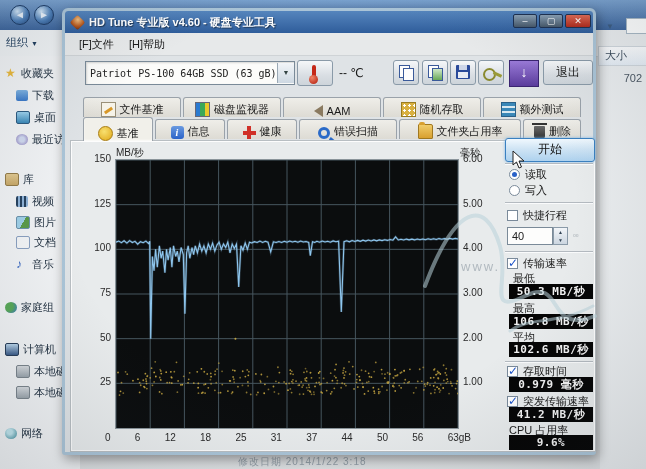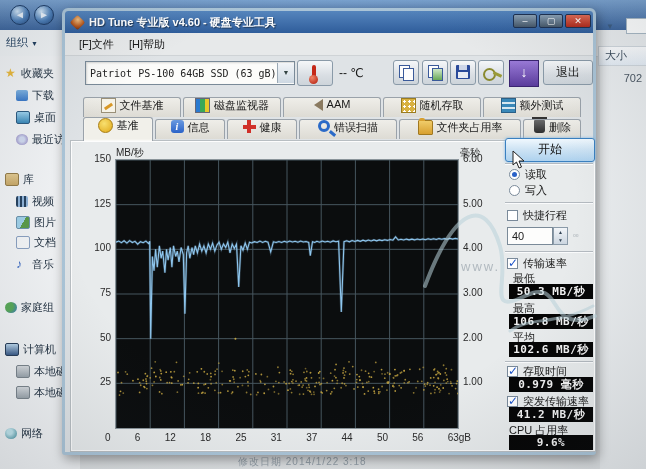--- a/index.html
+++ b/index.html
@@ -74,21 +74,21 @@
   .tb-copyimg .pg.b{left:5px;top:4px;} .tb-copyimg .pg.f{left:9px;top:7px;background:linear-gradient(#cfe8c8,#68a858);}
   .floppy{position:absolute;left:5px;top:4px;width:14px;height:14px;background:#2a4a9a;border-radius:1px;}
   .floppy::before{content:"";position:absolute;left:3px;top:0;width:8px;height:5px;background:#cdd6e8;}
   .floppy::after{content:"";position:absolute;left:2px;top:7px;width:10px;height:6px;background:#e8ecf4;}
   .keyic{position:absolute;left:4px;top:7px;width:9px;height:9px;border:2px solid #8a8a30;border-radius:50%;}
   .keyic::after{content:"";position:absolute;left:8px;top:3px;width:9px;height:3px;background:#9a9a38;transform:rotate(25deg);}
   
   #tabs1{left:18px;top:84px;width:498px;height:22px;display:flex;gap:2px;}
   #tabs2{left:18px;top:106px;width:504px;height:24px;display:flex;gap:2px;}
   .tab{background:linear-gradient(#ececе8,#dddbd4);background:linear-gradient(#efeee9,#dddbd4);
-    border:1px solid #9aa2aa;border-bottom:none;border-radius:3px 3px 0 0;display:flex;align-items:flex-start;
+    border:1px solid #9aa2aa;border-bottom:none;border-radius:3px 3px 0 0;display:flex;align-items:flex-end;
     justify-content:center;font-size:11px;color:#1a1a1a;box-sizing:border-box;height:20px;margin-top:2px;}
   .tab.active{background:#f1f0ea;height:24px;margin-top:0;box-shadow:0 -1px 2px rgba(255,255,255,.8) inset;z-index:3;}
   .ticon{width:13px;height:13px;display:inline-block;margin-right:4px;position:relative;flex:0 0 auto;}
   .ti-filebench{background:#f6f3e8;border:1px solid #9a9078;}
   .ti-filebench::after{content:"";position:absolute;left:2px;top:6px;width:9px;height:3px;background:#d89828;transform:rotate(-35deg);}
   .ti-monitor{background:linear-gradient(90deg,#2a7ad0 0 33%,#3aa858 33% 66%,#e8c82a 66%);border:1px solid #667;}
   .ti-aam{width:0;height:0;border-top:6px solid transparent;border-bottom:6px solid transparent;border-right:9px solid #8a7a60;margin-top:1px;}
   .ti-random{background:#d8b040;border:1px solid #9a7c20;background-image:radial-gradient(circle,#fff 1px,transparent 1.2px);background-size:5px 5px;}
   .ti-extra{background:repeating-linear-gradient(#3a88b8 0 3px,#d8e8f0 3px 5px);border:1px solid #2a6088;}
   .ti-bench{background:radial-gradient(circle at 40% 35%,#f8e070,#e0a818);border-radius:50%;border:1px solid #a87c10;}

